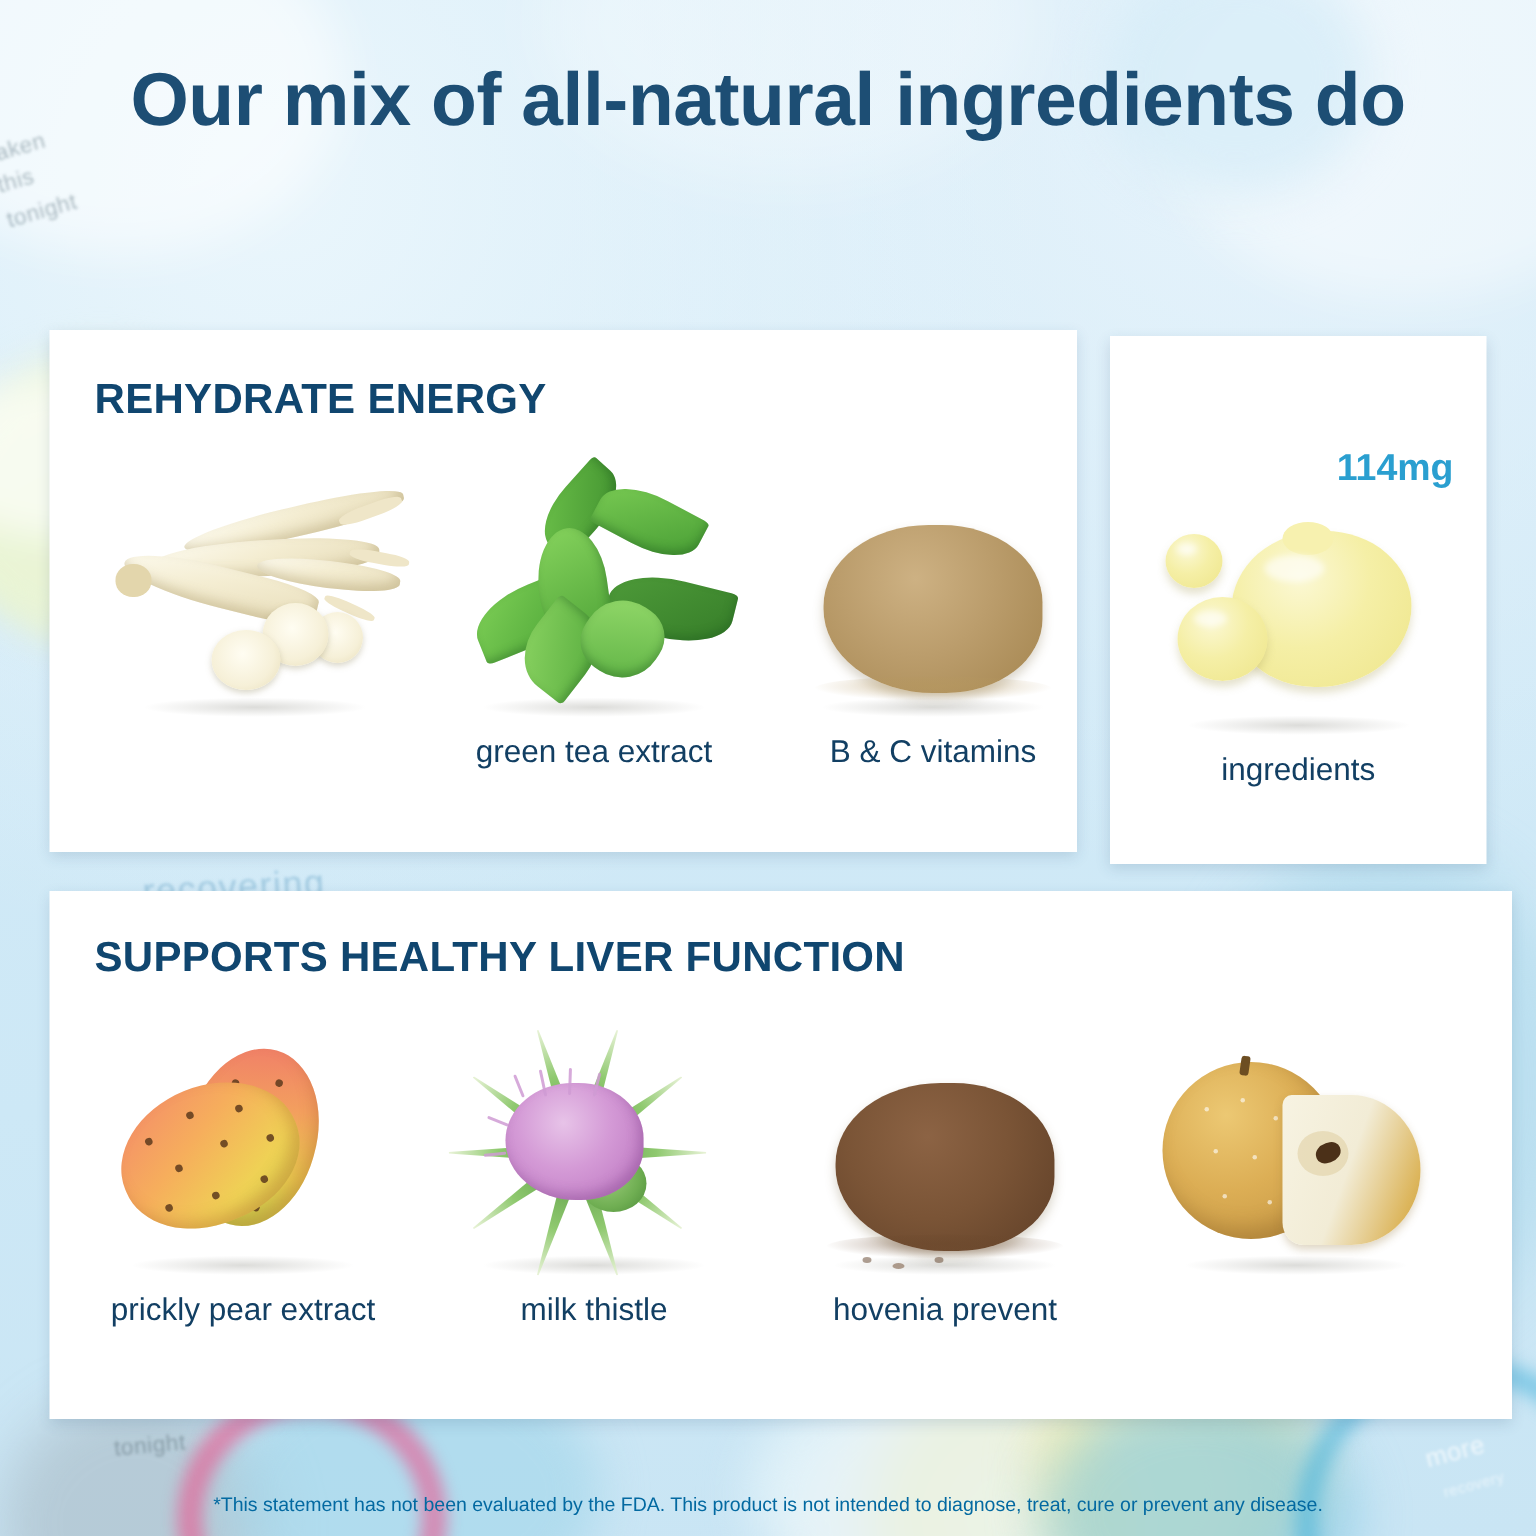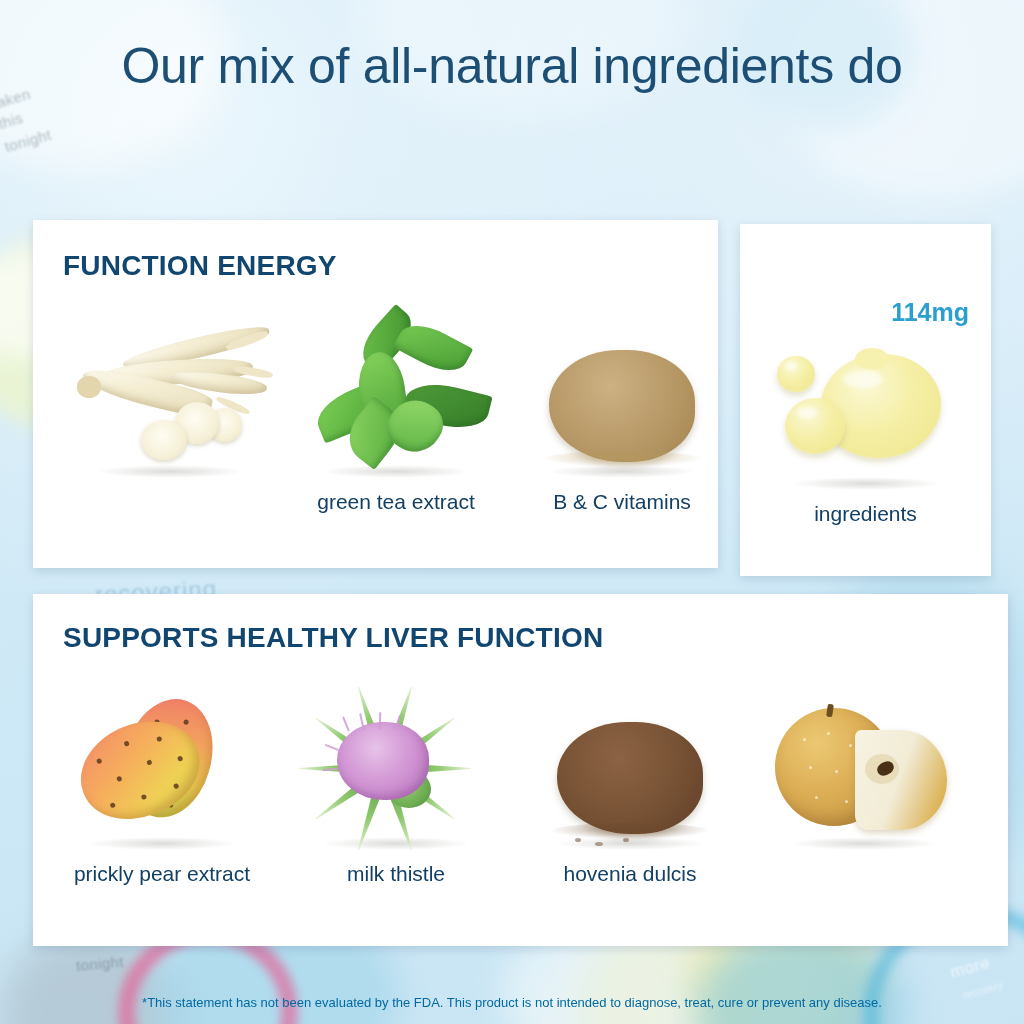--- a/index.html
+++ b/index.html
@@ -68,21 +68,21 @@
     filter:blur(11px);
   }
 
   
   .headline {
     position:absolute; left:0; right:0; top:36px;
     text-align:center;
     color:#1d4e74;
     font-size:50px;
     line-height:60px;
-    font-weight:400;
+    font-weight:700;
     letter-spacing:-.3px;
     z-index:5;
   }
 
   
   .card {
     position:absolute;
     background:#ffffff;
     box-shadow:0 3px 9px rgba(40,80,110,.17);
     z-index:4;
@@ -288,21 +288,21 @@
   <div class="ghost-text gt4">tonight</div>
   <div class="ghost-text gt6">more</div>
   <div class="ghost-text gt7">recovery</div>
 </div>
 
 <div class="headline">
   <div>Our mix of all-natural ingredients do</div>
 </div>
 
 <div class="card" id="card-energy">
-  <div class="card-title">FUNCTION ENERGY</div>
+  <div class="card-title">REHYDRATE ENERGY</div>
 
   <div class="items" id="energy-items">
 
     <div class="item">
       <div class="art">
         <div class="shadow-soft"></div>
         <div class="root r3"></div>
         <div class="tail t1"></div>
         <div class="root r2"></div>
         <div class="tail t2"></div>
@@ -421,21 +421,21 @@
     </div>
 
     <div class="item">
       <div class="art">
         <div class="shadow-soft"></div>
         <div class="powder cocoa"></div>
         <div class="grain" style="left:40px;top:150px;width:6px;height:4px;background:#5f3f27;"></div>
         <div class="grain" style="left:60px;top:154px;width:8px;height:4px;background:#6b482c;"></div>
         <div class="grain" style="left:88px;top:150px;width:6px;height:4px;background:#5f3f27;"></div>
       </div>
-      <div class="caption">hovenia dulcis</div>
+      <div class="caption">hovenia prevent</div>
     </div>
 
     <div class="item">
       <div class="art">
         <div class="shadow-soft"></div>
         <div class="kp-body">
           <div class="kp-dot" style="left:28px;top:30px;"></div>
           <div class="kp-dot" style="left:52px;top:24px;"></div>
           <div class="kp-dot" style="left:74px;top:36px;"></div>
           <div class="kp-dot" style="left:34px;top:58px;"></div>

